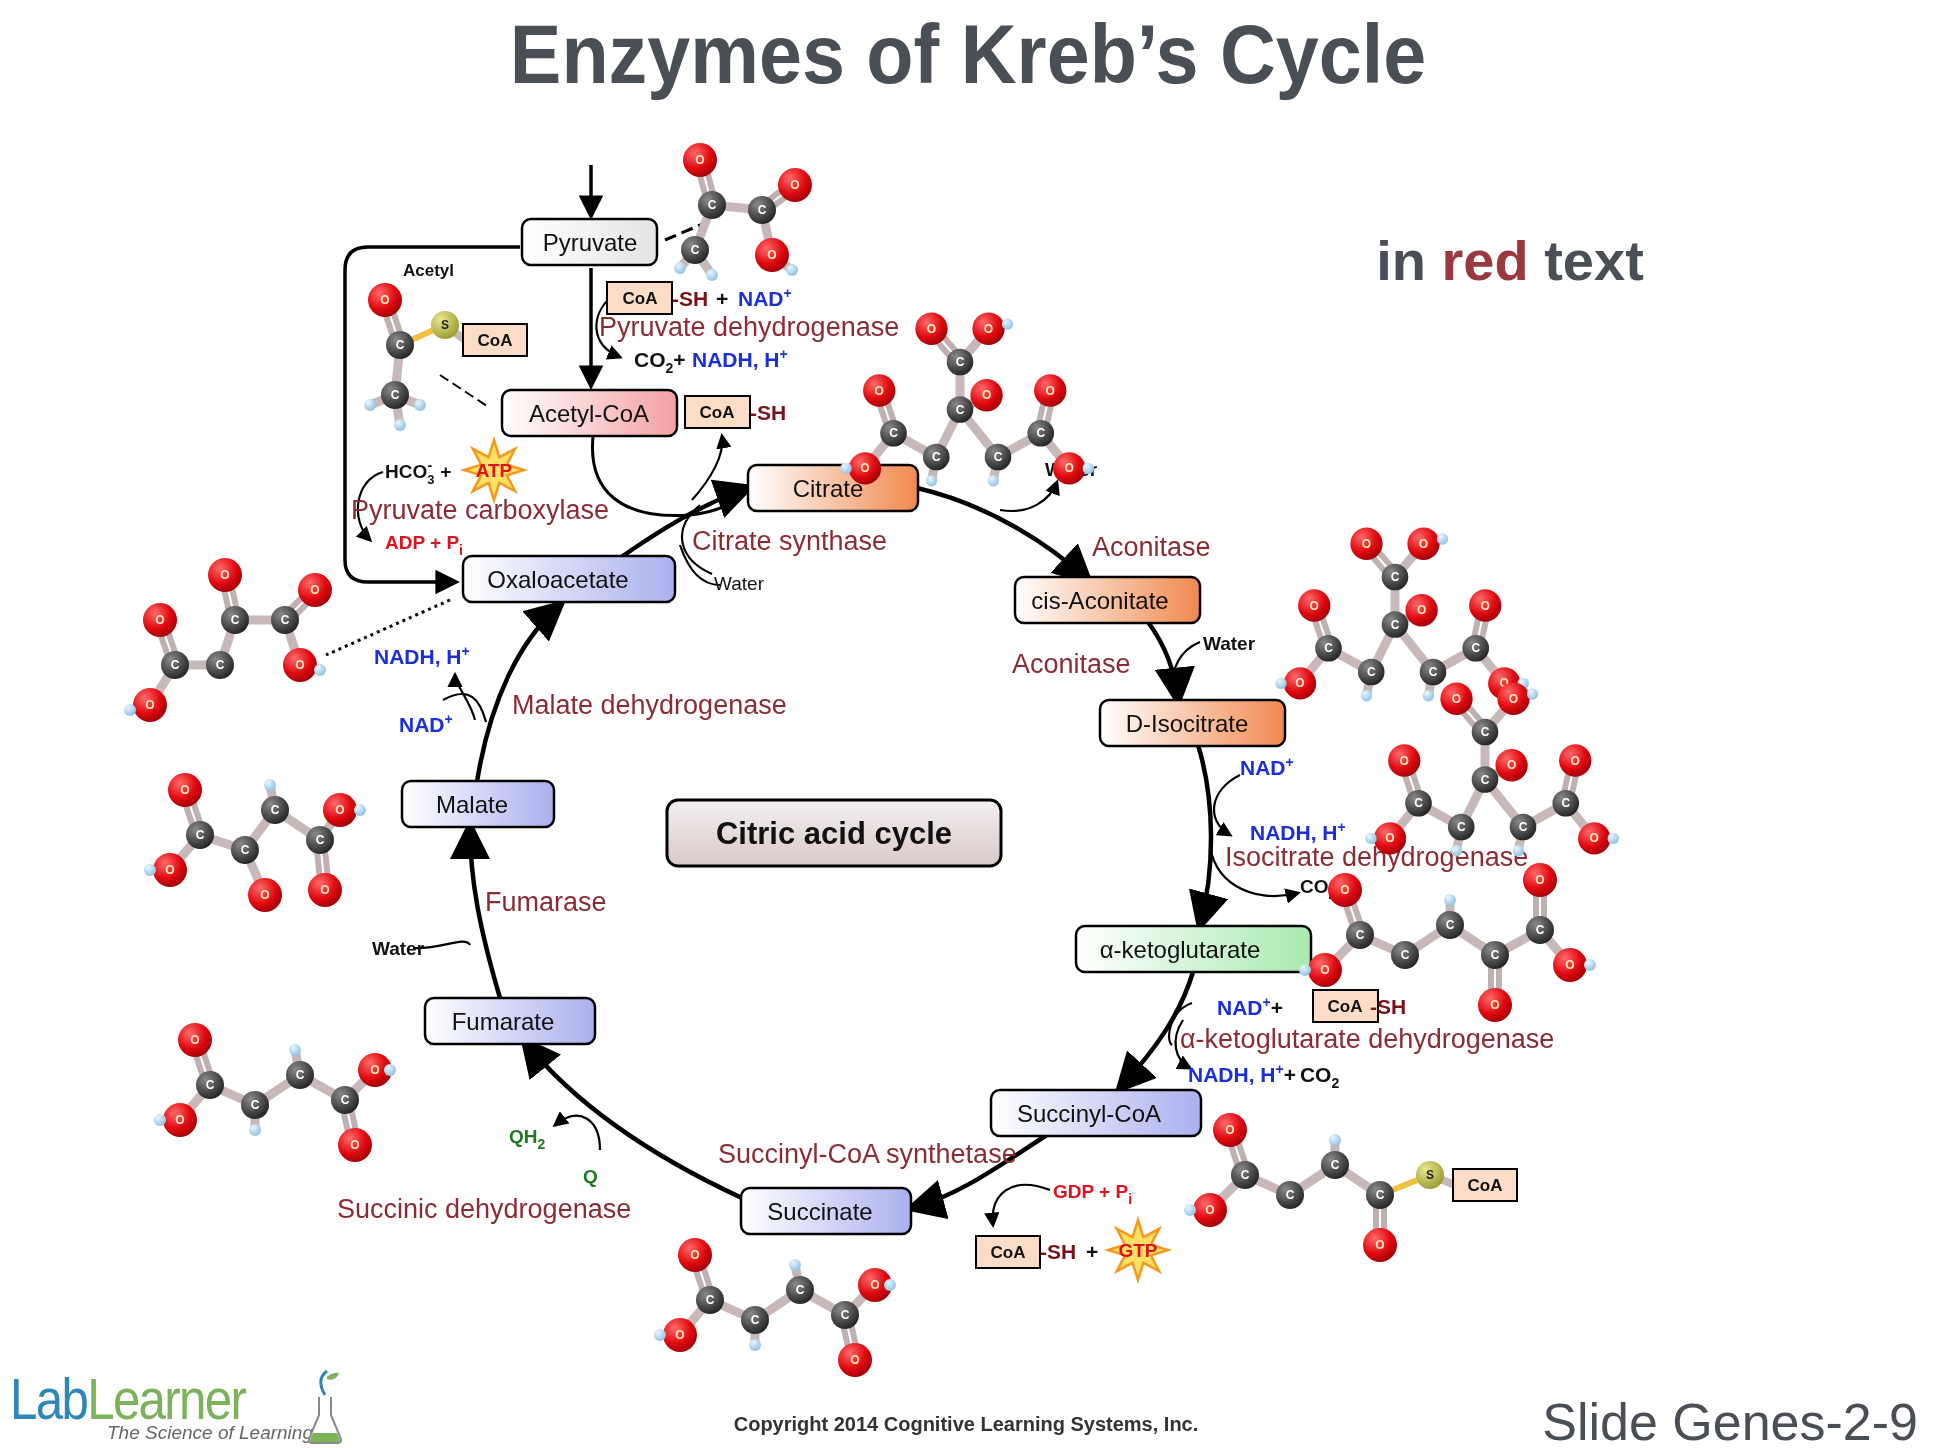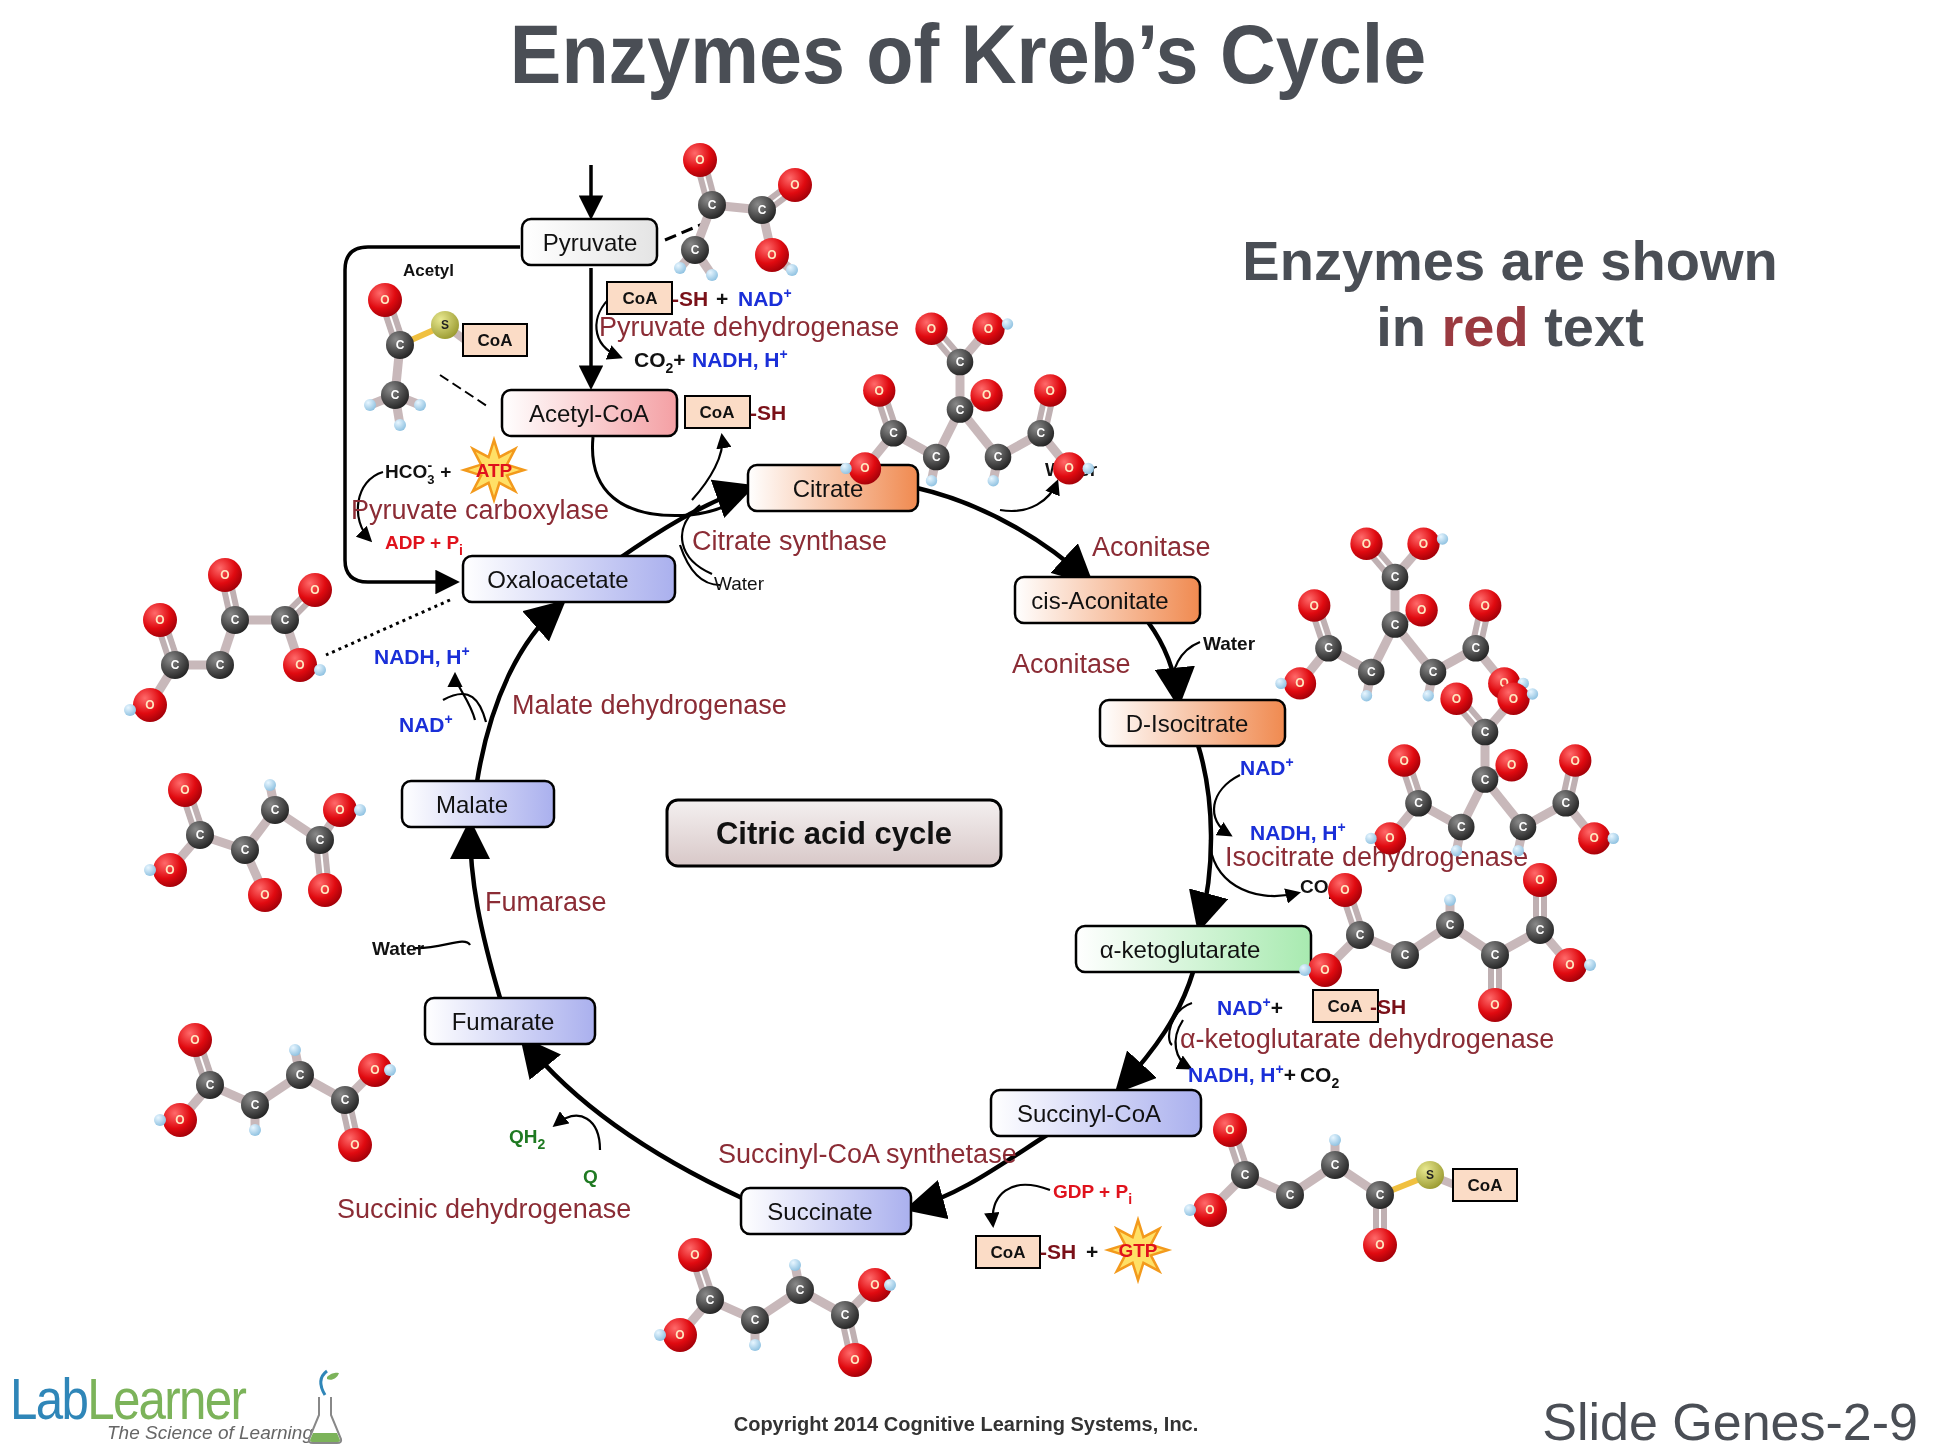--- a/index.html
+++ b/index.html
@@ -26,21 +26,20 @@
   .coa-text { font-family:"Liberation Sans", sans-serif; font-size:17px; font-weight:bold; fill:#111; text-anchor:middle; dominant-baseline:central; }
   .atom-label { font-family:"Liberation Sans", sans-serif; font-size:12px; font-weight:bold; fill:#fff; text-anchor:middle; dominant-baseline:central; }
   .atom-label.o { fill:#ffe7c0; }
 </style>
 </head>
 <body>
 
 <div id="slide-title">Enzymes of Kreb’s Cycle</div>
 
 <div id="legend-note">
-  <div>Enzymes are shown</div>
   <div><span>in </span><span class="red">red</span><span> text</span></div>
 </div>
 
 <svg id="diagram" width="1936" height="1448" viewBox="0 0 1936 1448" xmlns="http://www.w3.org/2000/svg">
   <defs>
     <marker id="ah" viewBox="0 0 10 10" refX="8" refY="5" markerWidth="7" markerHeight="7" orient="auto-start-reverse">
       <path d="M0,0 L10,5 L0,10 z" fill="#000"></path>
     </marker>
     <marker id="ahs" viewBox="0 0 10 10" refX="8" refY="5" markerWidth="9" markerHeight="9" orient="auto-start-reverse">
       <path d="M0,0 L10,5 L0,10 z" fill="#000"></path>

